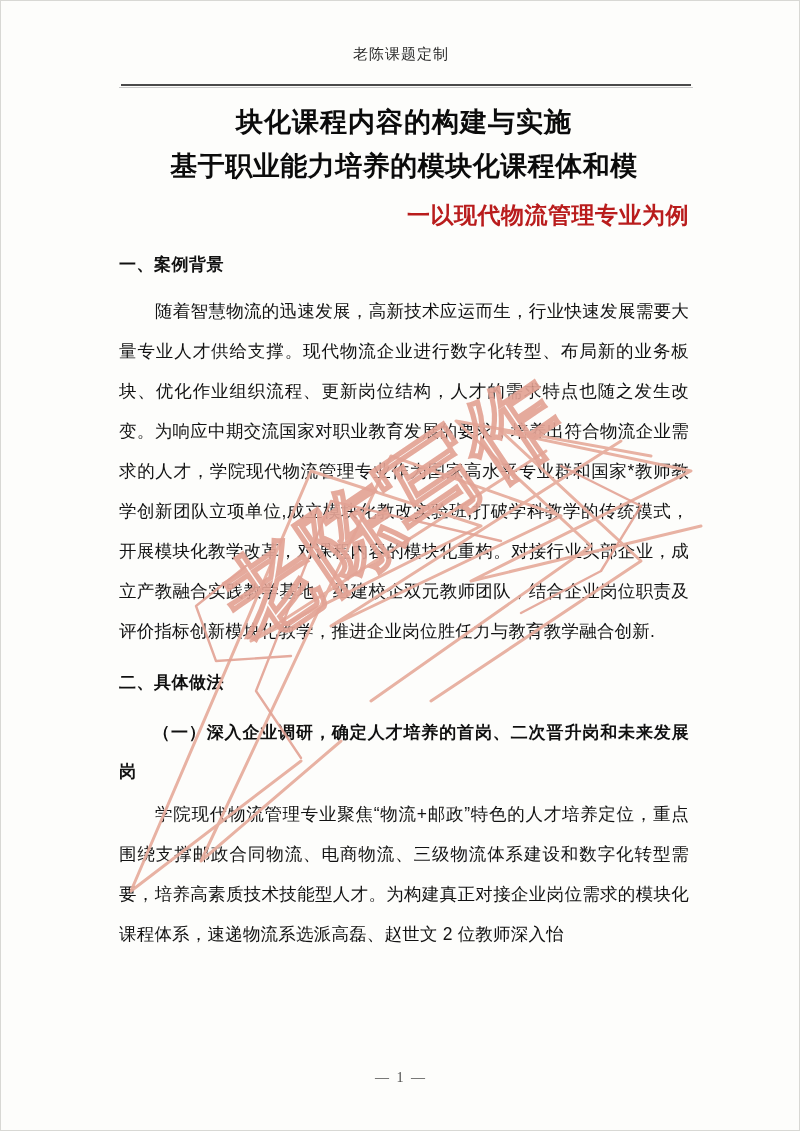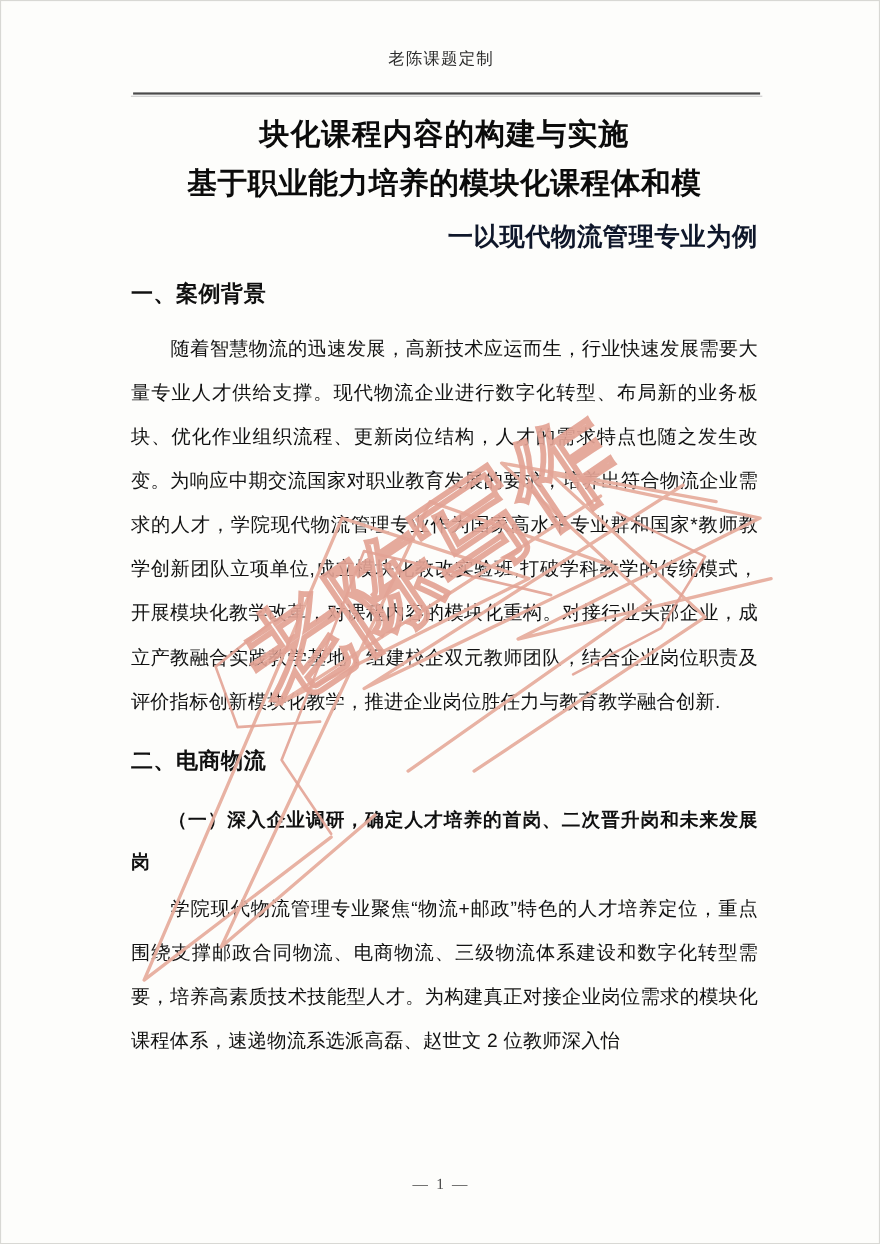--- a/index.html
+++ b/index.html
@@ -74,28 +74,28 @@
   .doc-title .t-line { display: block; }
   .doc-title .t-line-2 { letter-spacing: 1px; }
 
   .doc-subtitle {
     font-family: "Liberation Sans", "DejaVu Sans", sans-serif;
     font-weight: bold;
     font-size: 23px;
     line-height: 1.55;
     text-align: right;
     letter-spacing: 0.5px;
-    color: #0f172a;
+    color: #b91c1c;
     margin: 10px 0 0 0;
   }
 
   .sec-heading {
     font-family: "Liberation Serif", "DejaVu Serif", serif;
     font-weight: bold;
-    font-size: 20px;
+    font-size: 17px;
     line-height: 2.05;
     letter-spacing: 0.5px;
     color: #101010;
     margin: 14px 0 0 0;
   }
 
   .sub-heading {
     font-family: "Liberation Serif", "DejaVu Serif", serif;
     font-weight: bold;
     font-size: 17px;
@@ -182,21 +182,21 @@
       <span class="t-line t-line-2">块化课程内容的构建与实施</span>
       <span class="t-line t-line-1">基于职业能力培养的模块化课程体和模</span>
     </h1>
 
     <div class="doc-subtitle">一以现代物流管理专业为例</div>
 
     <h2 class="sec-heading">一、案例背景</h2>
 
     <p class="body-par">随着智慧物流的迅速发展，高新技术应运而生，行业快速发展需要大量专业人才供给支撑。现代物流企业进行数字化转型、布局新的业务板块、优化作业组织流程、更新岗位结构，人才的需求特点也随之发生改变。为响应中期交流国家对职业教育发展的要求，培养出符合物流企业需求的人才，学院现代物流管理专业作为国家高水平专业群和国家*教师教学创新团队立项单位,成立模块化教改实验班,打破学科教学的传统模式，开展模块化教学改革，对课程内容的模块化重构。对接行业头部企业，成立产教融合实践教学基地，组建校企双元教师团队，结合企业岗位职责及评价指标创新模块化教学，推进企业岗位胜任力与教育教学融合创新.</p>
 
-    <h2 class="sec-heading">二、电商物流</h2>
+    <h2 class="sec-heading">二、具体做法</h2>
 
     <h3 class="sub-heading">（一）深入企业调研，确定人才培养的首岗、二次晋升岗和未来发展岗</h3>
 
     <p class="body-par tight">学院现代物流管理专业聚焦“物流+邮政”特色的人才培养定位，重点围绕支撑邮政合同物流、电商物流、三级物流体系建设和数字化转型需要，培养高素质技术技能型人才。为构建真正对接企业岗位需求的模块化课程体系，速递物流系选派高磊、赵世文 2 位教师深入怡</p>
 
   </div>
 
   <div class="watermark">
     <svg class="wm-svg" width="800" height="1131" viewBox="0 0 800 1131">
       <g stroke="#e7ae9f" stroke-width="3" fill="none" stroke-linecap="round" stroke-linejoin="round" opacity="0.95">

